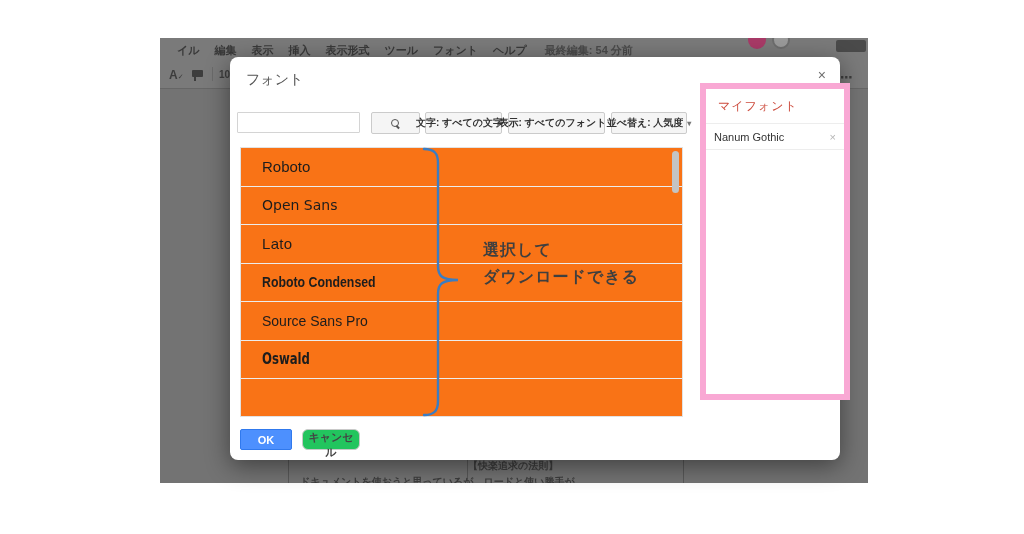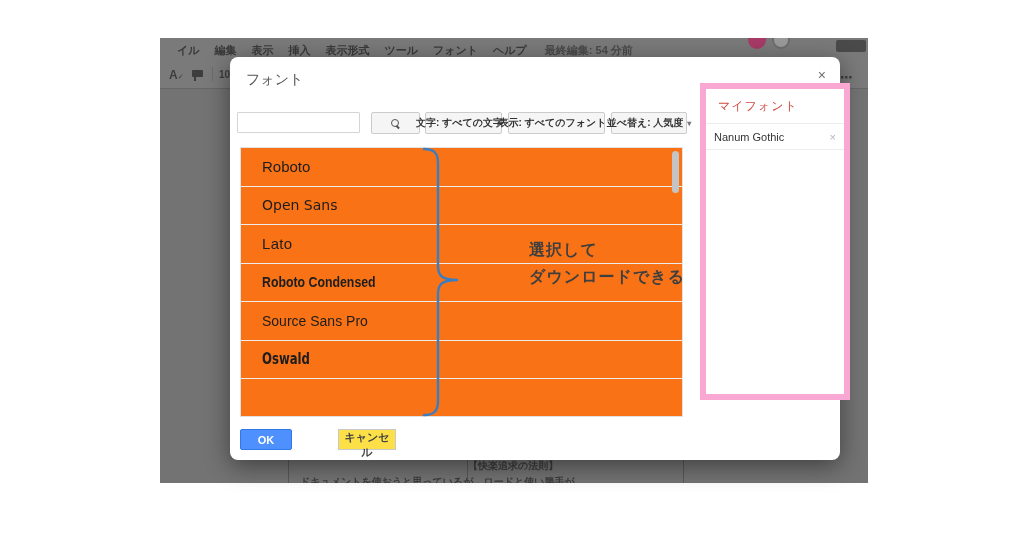--- a/index.html
+++ b/index.html
@@ -70,37 +70,37 @@
   .ff2 { font-family:"Liberation Sans",sans-serif; letter-spacing:.3px; }
   .ff3 { font-family:"DejaVu Sans",sans-serif; font-size:14px; letter-spacing:.4px; }
   .ff4 { font-family:"Liberation Sans",sans-serif; transform:scaleX(.88); transform-origin:left center; font-weight:bold; font-size:14px; }
   .ff5 { font-family:"Liberation Sans",sans-serif; font-size:14px;text-align:right; }
   .ff6 { font-family:"DejaVu Sans",sans-serif; font-weight:bold; transform:scaleX(.78); transform-origin:left center; font-size:15px; }
   .scroll-thumb { position:absolute; right:3px; top:3px; width:7px; height:42px;
                   background:#c4c4c4; border-radius:4px; cursor:grab; }
 
   .brace { position:absolute; left:188px; top:89px; width:48px; height:272px; }
   .annotation { position:absolute; left:253px; top:179px; font-size:16px; font-weight:600;
-                color:#3f3f3f; line-height:27px; letter-spacing:1px;margin-left:46px; }
+                color:#3f3f3f; line-height:27px; letter-spacing:1px; }
 
   .mypanel { position:absolute; left:470px; top:26px; width:150px; height:317px;
              border:6px solid #f9a8d4; background:#fff; }
   .my-header { height:35px; border-bottom:1px solid #ededed; display:flex;
                align-items:center; padding-left:12px; font-size:12px;
                color:#cd4b3d; letter-spacing:1px; }
   .my-item { height:26px; border-bottom:1px solid #ededed; display:flex;
              align-items:center; padding:0 8px; font-size:11px; color:#333; }
   .my-item .rm { margin-left:auto; color:#b5b5b5; font-size:11px; cursor:pointer; }
 
   .btn-ok { position:absolute; left:10px; top:372px; width:52px; height:21px;
             background:#4d90fe; border:1px solid #3079ed; border-radius:2px;
             color:#fff; font-size:11px; font-weight:bold; cursor:pointer; }
   .btn-cancel { position:absolute; left:72px; top:372px; width:58px; height:21px;
-                background:#fde047; border:1px solid #c9c9c9; border-radius:0;
-                color:#444; font-size:11px; font-weight:bold; cursor:pointer;margin-left:36px; }
+                background:#22c55e; border:1px solid #c9c9c9; border-radius:6px;
+                color:#444; font-size:11px; font-weight:bold; cursor:pointer; }
 </style>
 </head>
 <body>
 
 <div class="stage">
 
   <div class="window">
     <div class="menubar">
       <span>イル</span>
       <span>編集</span>

